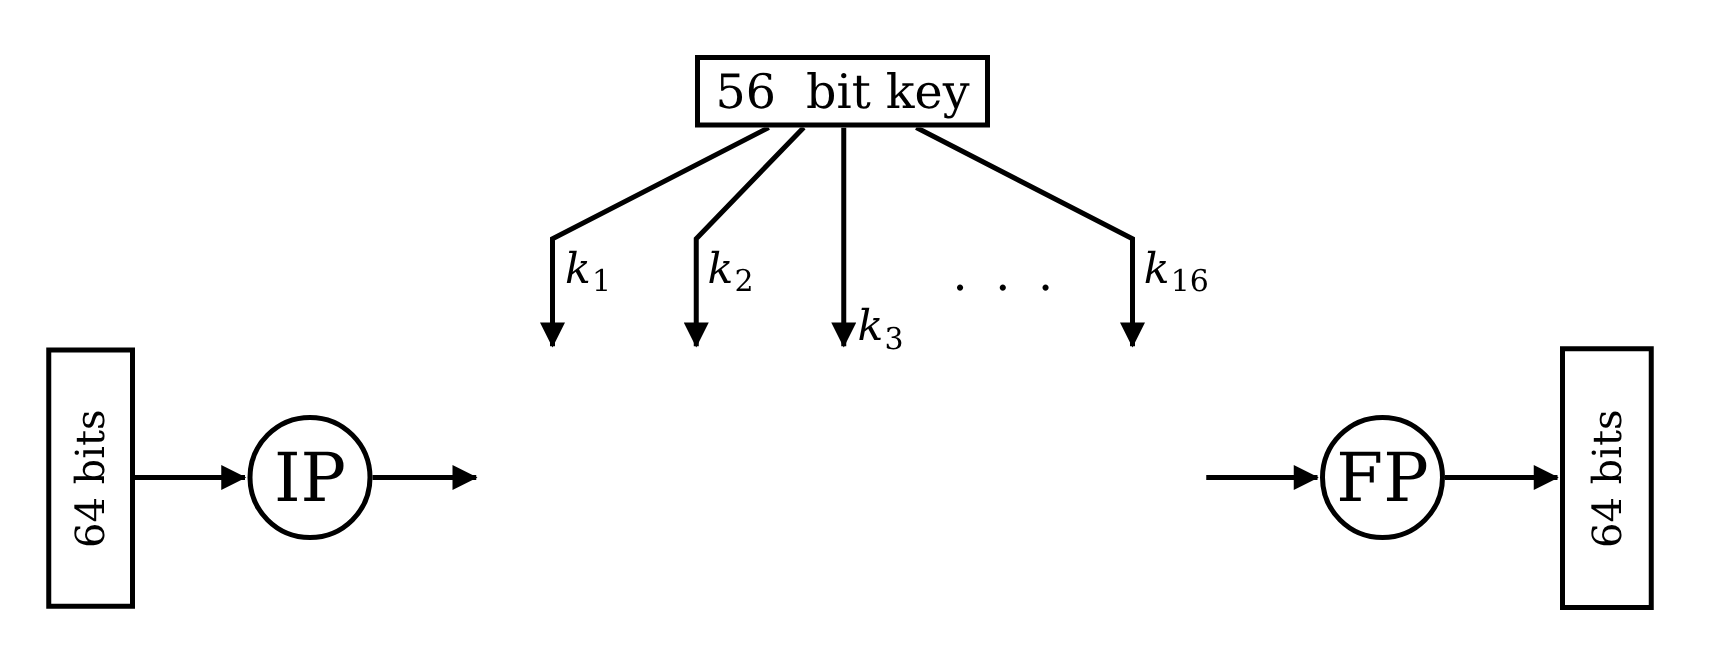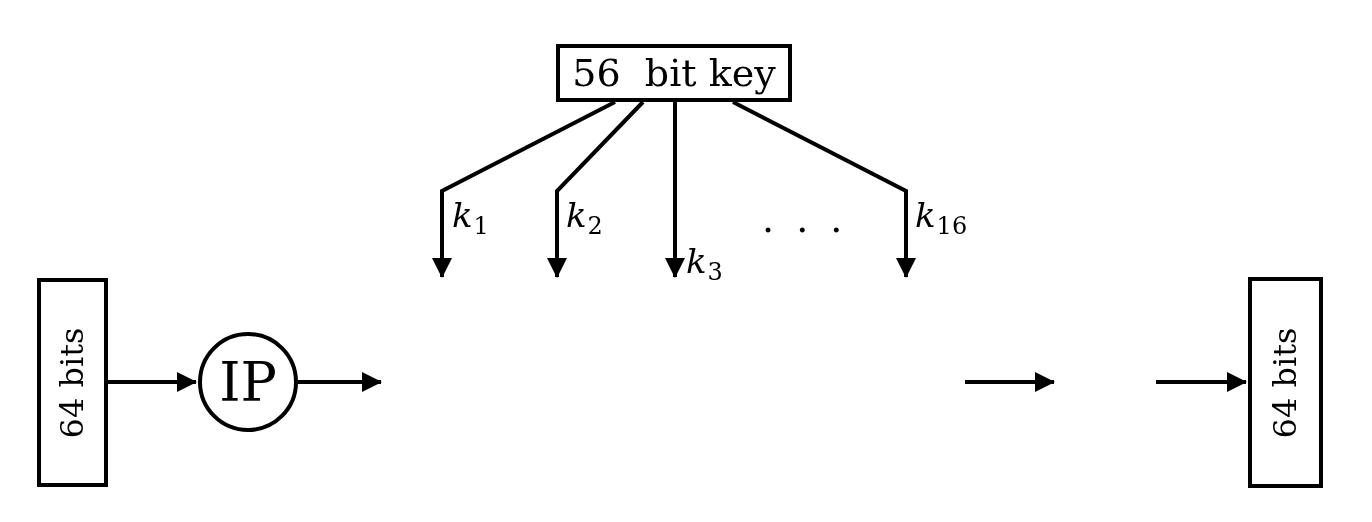--- a/index.html
+++ b/index.html
@@ -131,18 +131,21 @@
 
   <div class="node bits-box input">
     <span class="vlabel">64 bits</span>
   </div>
 
   <div class="node perm-circle ip">
     <span>IP</span>
   </div>
 
 
+  <div class="node perm-circle fp">
+    <span>FP</span>
+  </div>
 
   <div class="node bits-box output">
     <span class="vlabel">64 bits</span>
   </div>
 
 </div>
 
 </body></html>

